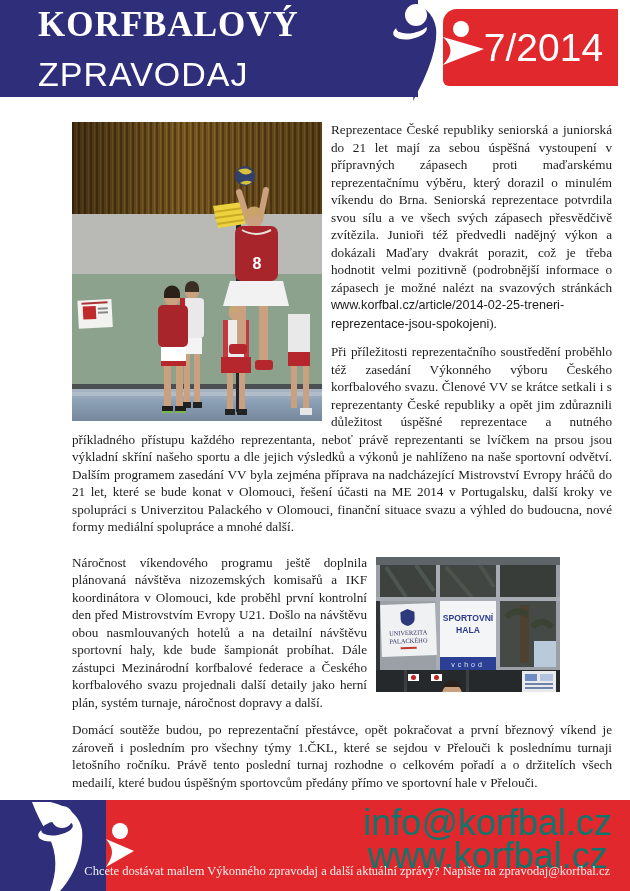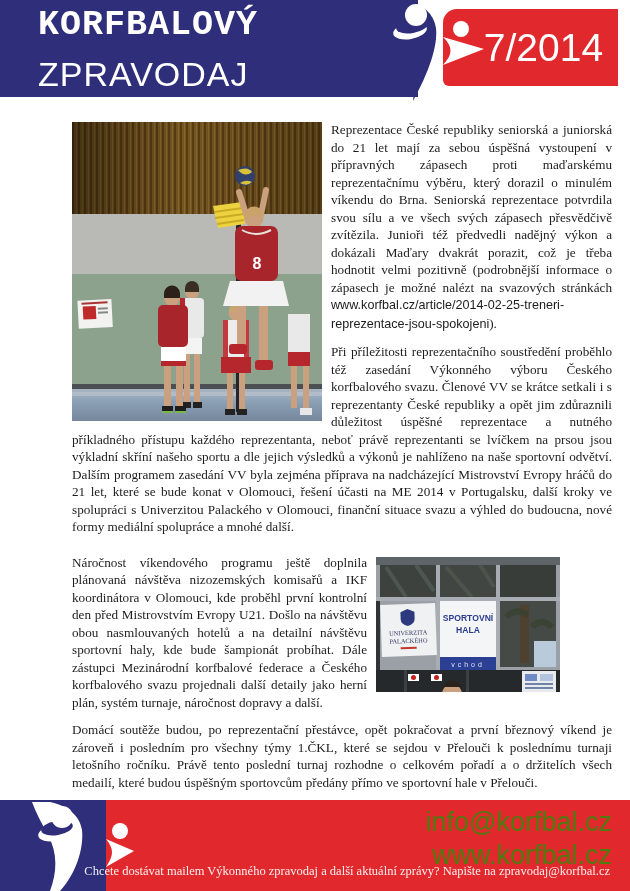--- a/index.html
+++ b/index.html
@@ -1,21 +1,21 @@
 <!DOCTYPE html>
 <html><head>
 <meta charset="utf-8">
 <style>
   html,body{margin:0;padding:0;}
   #page{position:relative;width:630px;height:891px;background:#ffffff;overflow:hidden;
         font-family:"Liberation Serif", serif;color:#1c1c1c;}
 
   
   .hdr-band{position:absolute;left:0;top:0;width:418px;height:97px;background:#2e2e7a;}
-  .hdr-title1{position:absolute;left:38px;top:5px;font-family:Liberation Mono, monospace;
+  .hdr-title1{position:absolute;left:38px;top:5px;font-family:Liberation Serif, serif;
               font-weight:bold;font-size:35px;letter-spacing:1px;color:#ffffff;}
   .hdr-title2{position:absolute;left:38px;top:47px;font-family:"Liberation Sans",sans-serif;
               font-size:34px;letter-spacing:1px;color:#ffffff;margin-top:8px;}
   .issue-box{position:absolute;left:443px;top:9px;width:175px;height:77px;background:#e1282d;
              border-radius:14px 0 0 6px;display:flex;align-items:center;justify-content:center;
              z-index:1;}
   .issue-label{font-family:"Liberation Sans",sans-serif;font-size:39px;color:#ffffff;
                padding-left:26px;}
   .hdr-logo{position:absolute;left:383px;top:0;z-index:2;pointer-events:none;}
 
@@ -26,22 +26,22 @@
   .fig1{float:left;width:250px;height:299px;margin:1px 9px 6px 0;background:#777;}
   .fig2{float:right;width:184px;height:135px;margin:3px 52px 6px 9px;background:#777;}
   .sans{font-family:"Liberation Sans",sans-serif;font-size:12.6px;margin-top:12px;}
   .clear{clear:both;height:0;}
   .sec-gap{clear:left;height:8px;}
 
   
   .ftr-band{position:absolute;left:0;top:800px;width:630px;height:91px;background:#e1282d;}
   .ftr-square{position:absolute;left:0;top:800px;width:106px;height:91px;background:#2e2e7a;}
   .ftr-logo{position:absolute;left:0;top:800px;pointer-events:none;}
-  .ftr-contacts{position:absolute;right:18px;top:806px;text-align:right;
-                font-family:"Liberation Sans",sans-serif;font-size:27px;line-height:33px;color:#4d7c0f;}
+  .ftr-contacts{position:absolute;right:18px;top:806px;text-align:center;
+                font-family:"Liberation Sans",sans-serif;font-size:36px;line-height:33px;color:#0f766e;}
   .ftr-note{position:absolute;right:20px;top:864px;font-family:"Liberation Serif",serif;
             font-size:12.5px;color:#ffffff;opacity:.92;}
   svg text{user-select:none;}
 </style>
 </head>
 <body>
 
 <div id="page">
 
   <div class="hdr-band"></div>

